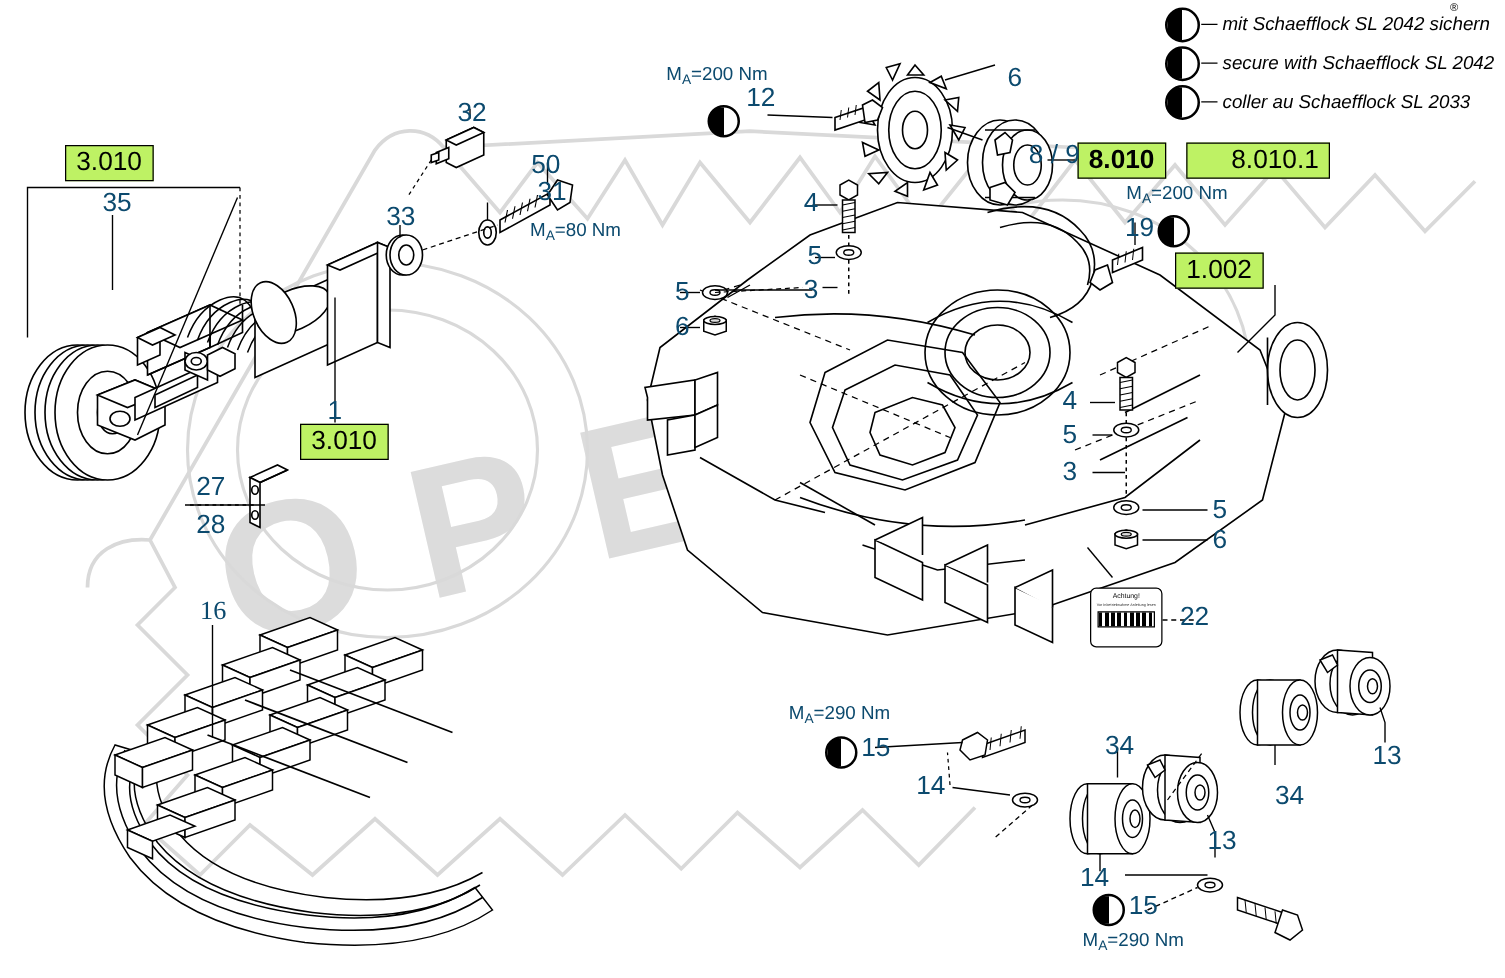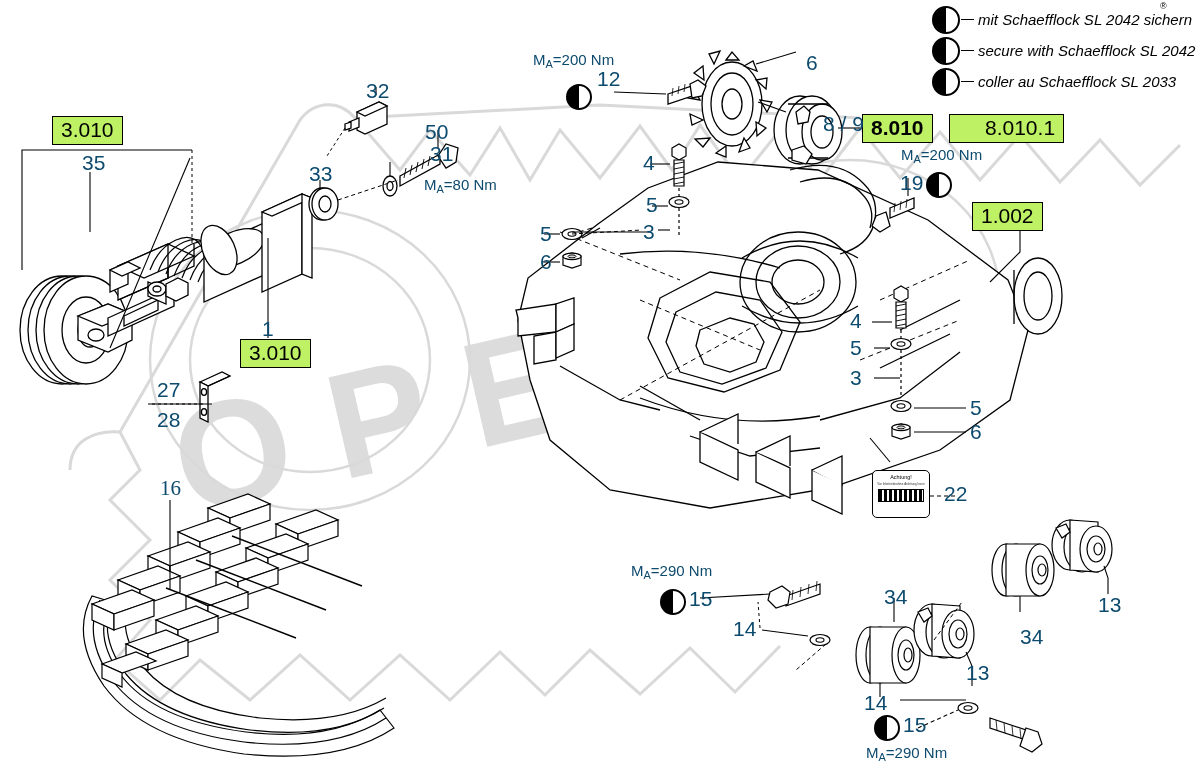--- a/index.html
+++ b/index.html
@@ -478,21 +478,21 @@
       <span class="dash"></span>
       <span class="legtxt">coller au Schaefflock SL 2033</span>
     </div>
   </div>
   <div class="legmark" style="left:1160px;top:1px;">®</div>
 
   <div class="boxnum" style="left:52px;top:116px;">3.010</div>
   <div class="boxnum" style="left:240px;top:339px;">3.010</div>
   <div class="boxnum" style="left:862px;top:114px;font-weight:bold;">8.010</div>
   <div class="boxnum" style="left:949px;top:114px;padding-left:35px;">8.010.1</div>
-  <div class="boxnum" style="left:972px;top:202px;">1.002</div>
+  <div class="boxnum" style="left:940px;top:202px;">1.002</div>
 
   <div class="lbl torque" style="left:533px;top:52px;">
     <span>M</span><span class="subA">A</span><span>=200 Nm</span>
   </div>
   <div class="lbl torque" style="left:424px;top:177px;">
     <span>M</span><span class="subA">A</span><span>=80 Nm</span>
   </div>
   <div class="lbl torque" style="left:901px;top:147px;">
     <span>M</span><span class="subA">A</span><span>=200 Nm</span>
   </div>

